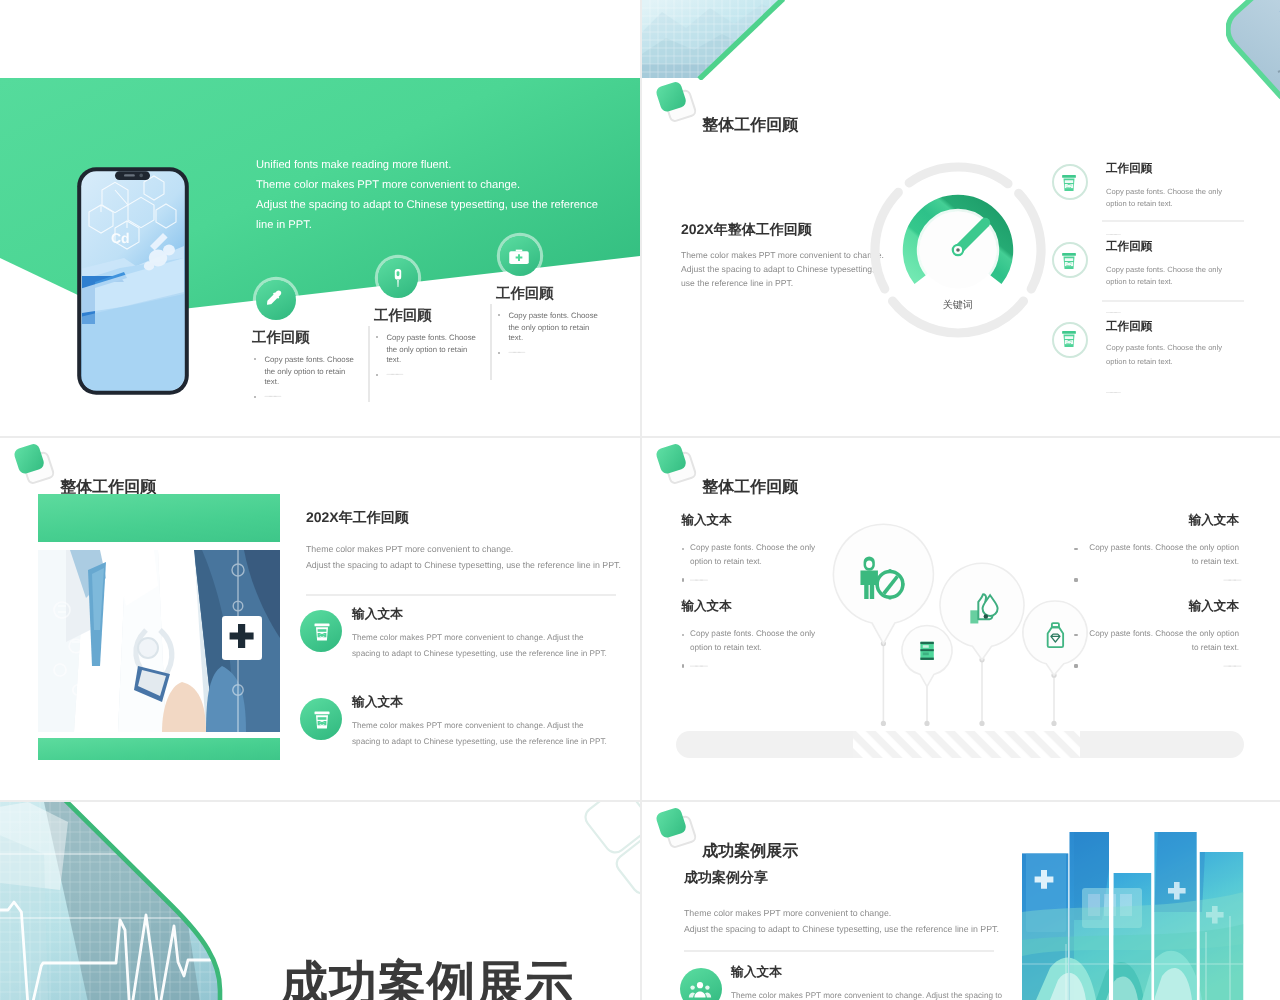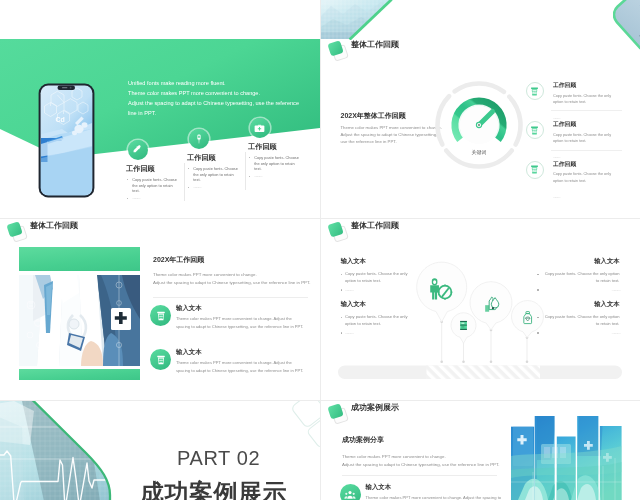--- a/index.html
+++ b/index.html
@@ -43,21 +43,21 @@
   .s1-div.d2{left:245px;top:152px;height:38px;}
 
   
   .s-head{position:absolute;left:7.5px;top:3px;display:flex;align-items:flex-start;}
   .s2 .s-head{top:41px;}
   .s-head-sq{position:relative;width:18px;height:18px;display:inline-block;flex:0 0 18px;}
   .s-head-sq:before{content:"";position:absolute;left:4.5px;top:5px;width:11.5px;height:11.5px;
     border-radius:3px;background:#fcfcfc;border:0.7px solid #e4e4e4;transform:rotate(-18deg);}
   .s-head-sq:after{content:"";position:absolute;left:0.5px;top:0.8px;width:12.5px;height:12.5px;
     border-radius:3.2px;background:linear-gradient(140deg,#5fdfa4,#34bd82);transform:rotate(-18deg);}
-  .s-head-tx{margin-left:4.6px;margin-top:0;font-size:8px;font-weight:bold;color:#333;line-height:8px;}
+  .s-head-tx{margin-left:4.6px;margin-top:18px;font-size:8px;font-weight:bold;color:#333;line-height:8px;}
 
   
   .s2-corner{position:absolute;left:0;top:0;}
   .s2-tile{position:absolute;left:292px;top:-20px;}
   .s2-heading{position:absolute;left:19.5px;top:112px;font-size:7px;font-weight:bold;color:#333;line-height:7px;}
   .s2-body{position:absolute;left:19.5px;top:125px;font-size:4.3px;line-height:6.9px;color:#8d8d8d;white-space:nowrap;}
   .s2-gauge{position:absolute;left:107.9px;top:75.4px;width:100px;height:100px;}
   .s2-gauge-lb{position:absolute;left:0;top:74px;width:100px;text-align:center;font-size:5px;color:#555;}
   .s2-list{position:absolute;left:204.6px;top:82.1px;width:110px;}
   .s2-item{display:flex;align-items:flex-start;height:28.4px;}
@@ -589,21 +589,20 @@
             <path d="M-40 58 H120"></path>
         </g>
         <path d="M-40 54 H4 L7 50 L10.7 55 L14 102 M16 102 L20.6 82 L21.5 80.5 H58 L60 59 L62.5 64 L64.7 102 M66 102 L73 56.5 L76 78 L78.8 102 M80 102 L87 62 L89 80 L92 87 L94 79 H105" fill="none" stroke="#ffffff" stroke-width="1.4" stroke-linejoin="round" stroke-linecap="round" opacity="0.96"></path>
       </g>
       <path d="M31.5 -2 L86 52 C102 68 110 80 110 94 L110 102" fill="none" stroke="#3cb878" stroke-width="2.3"></path>
       <g fill="none" stroke="#dfeeea" stroke-width="1.1">
         <rect x="296" y="-4" width="26" height="26" rx="5" transform="rotate(-38 309 9)"></rect>
         <rect x="311" y="21" width="22" height="22" rx="4.5" transform="rotate(-38 322 32)"></rect>
       </g>
     </svg>
-    <div class="s5-part">PART 02</div>
     <div class="s5-title">成功案例展示</div>
   </div>
   <div class="slide s6">
     <div class="s-head">
       <span class="s-head-sq"></span>
       <span class="s-head-tx">成功案例展示</span>
     </div>
     <div class="s6-heading">成功案例分享</div>
     <div class="s6-body">
       <div>Theme color makes PPT more convenient to change.</div>

